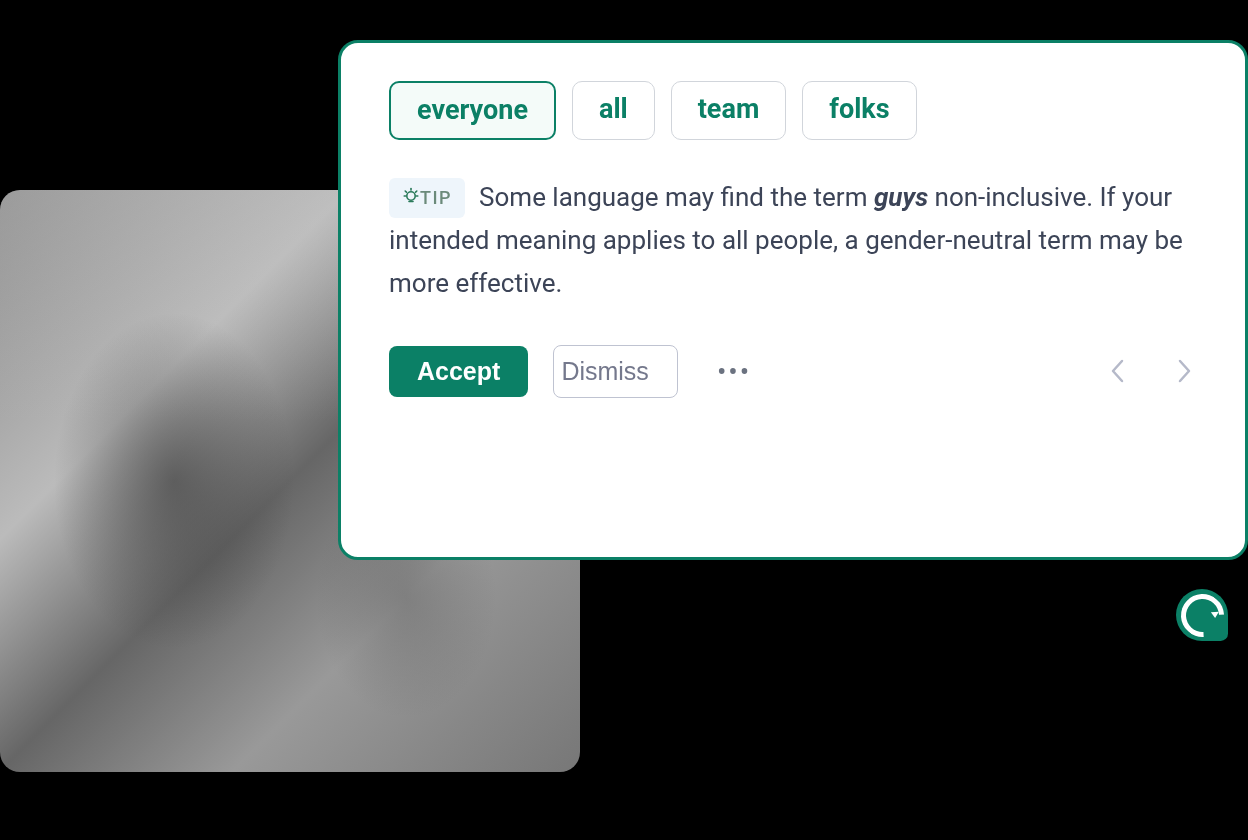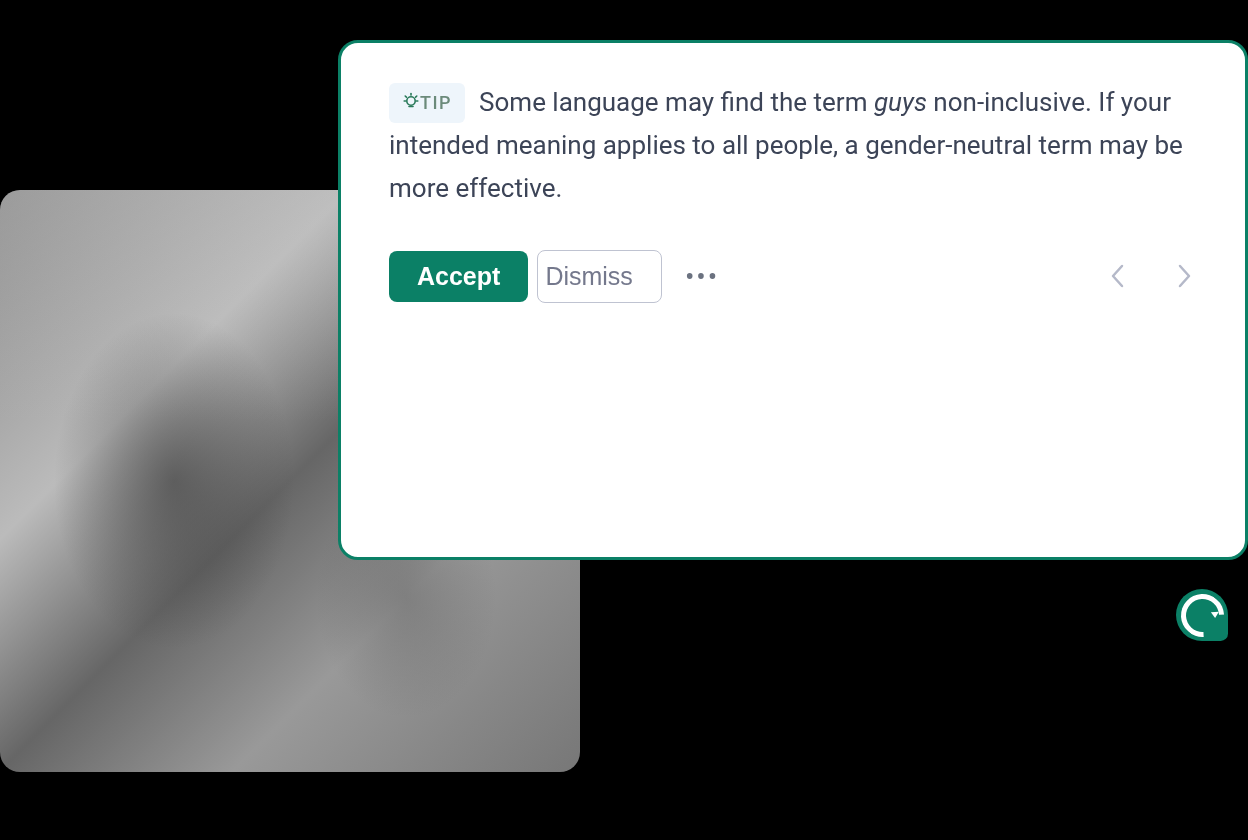--- a/index.html
+++ b/index.html
@@ -128,29 +128,29 @@
     }
     
     .tip-badge-label {
       color: #6b8a7a;
       font-size: 18px;
       font-weight: 500;
       letter-spacing: 1.5px;
     }
     
     .tip-term {
-      font-weight: 400;
+      font-weight: 700;
       font-style: italic;
       text-align: right;
     }
     
     .action-row {
       display: flex;
       align-items: center;
-      gap: 9px;
+      gap: 25px;
     }
     
     .btn {
       padding: 13px 28px;
       border-radius: 8px;
       font-size: 25px;
       font-weight: 700;
       cursor: pointer;
       line-height: 1;
     }
@@ -231,20 +231,26 @@
     }
   </style>
 </head>
 <body>
 
 <div class="photo-placeholder"></div>
 
 <div class="suggestion-card">
 
 
+  <div class="suggestion-pills">
+    <span class="pill selected">everyone</span>
+    <span class="pill">all</span>
+    <span class="pill">team</span>
+    <span class="pill">folks</span>
+  </div>
 
   <div class="tip-section">
     <span class="tip-badge">
       <span class="tip-badge-icon">
         <svg width="18" height="18" viewBox="0 0 18 18" fill="none" stroke="#2a7a5a" stroke-width="1.6" stroke-linecap="round">
           <circle cx="9" cy="10" r="4.2"></circle>
           <path d="M7 15.5 h4"></path>
           <path d="M9 2.5 v1.6"></path>
           <path d="M3.2 5 l1.2 1.1"></path>
           <path d="M14.8 5 l-1.2 1.1"></path>

